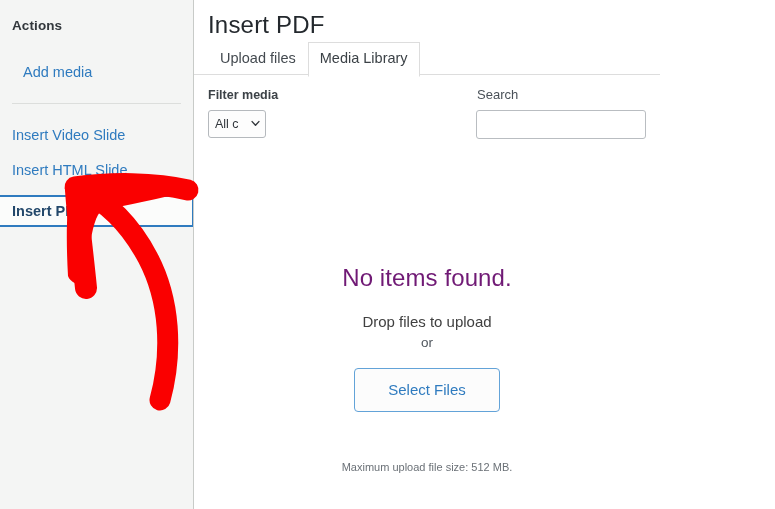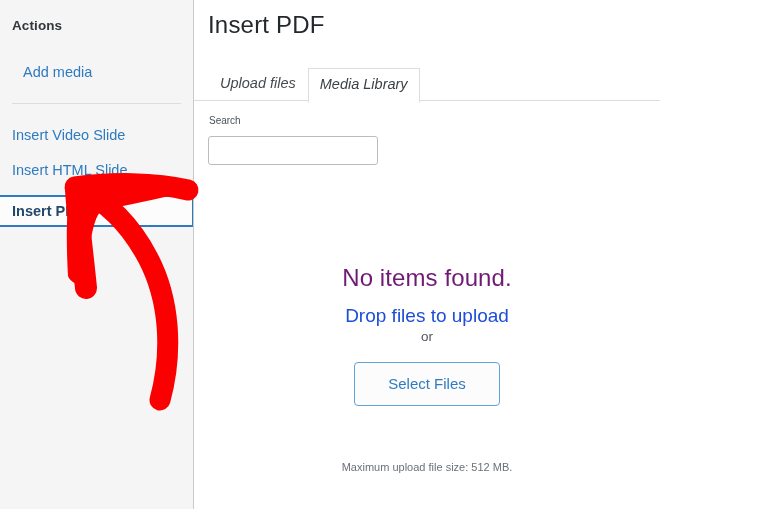--- a/index.html
+++ b/index.html
@@ -97,26 +97,25 @@
     font-weight: normal;
     color: #23282d;
     padding: 9px 0 0 14px;
     line-height: 32px;
     letter-spacing: 0.2px;
   }
 
   
   .tabs {
     position: relative;
-    margin-top: 27px;
+    margin-top: 1px;
     height: 33px;
     padding-left: 14px;
     display: flex;
-    align-items: center;
-    font-style: italic;
+    align-items: flex-start;
   }
   .tabs::after {
     content: "";
     position: absolute;
     left: 0;
     right: 0;
     bottom: 0;
     height: 1px;
     background: #dddddd;
   }
@@ -158,21 +157,21 @@
     font-size: 12.5px;
     font-weight: bold;
     color: #3c4247;
     line-height: 16px;
     margin-bottom: 7px;
   }
 
   .field-label.search-label {
     font-weight: normal;
     color: #4a5158;
-    font-size: 10px;
+    font-size: 13px;
     padding-left: 1px;
   }
 
   .select-wrap {
     position: relative;
     width: 58px;
     height: 28px;
   }
 
   select.filter-select {
@@ -226,24 +225,24 @@
 
   .empty-title {
     font-size: 24px;
     color: #701a75;
     font-weight: normal;
     line-height: 32px;
     letter-spacing: 0.1px;
   }
 
   .empty-sub {
-    font-size: 19px;
-    color: #1d4ed8;
+    font-size: 15px;
+    color: #404040;
     line-height: 22px;
-    margin-top: 11px;
+    margin-top: 17px;
   }
 
   .empty-or {
     font-size: 13.5px;
     color: #50575e;
     line-height: 20px;
   }
 
   .select-files-btn {
     display: inline-block;
@@ -311,20 +310,31 @@
 
     <h1 class="page-title">Insert PDF</h1>
 
     <div class="tabs">
       <div class="tab">Upload files</div>
       <div class="tab active">Media Library</div>
     </div>
 
     <div class="toolbar">
 
+      <div class="field-group">
+        <label class="field-label">Filter media</label>
+        <div class="select-wrap">
+          <select class="filter-select">
+            <option>All c</option>
+          </select>
+          <svg class="select-chevron" viewBox="0 0 12 12">
+            <path d="M1.5 3.5 L6 8.3 L10.5 3.5" fill="none" stroke="#32373c" stroke-width="1.9" stroke-linecap="round" stroke-linejoin="round"></path>
+          </svg>
+        </div>
+      </div>
 
       <div class="field-group search-group">
         <label class="field-label search-label">Search</label>
         <input class="search-input" type="text" placeholder="" style="">
       </div>
 
     </div>
 
     <div class="empty-state">
       <div class="empty-title">No items found.</div>

